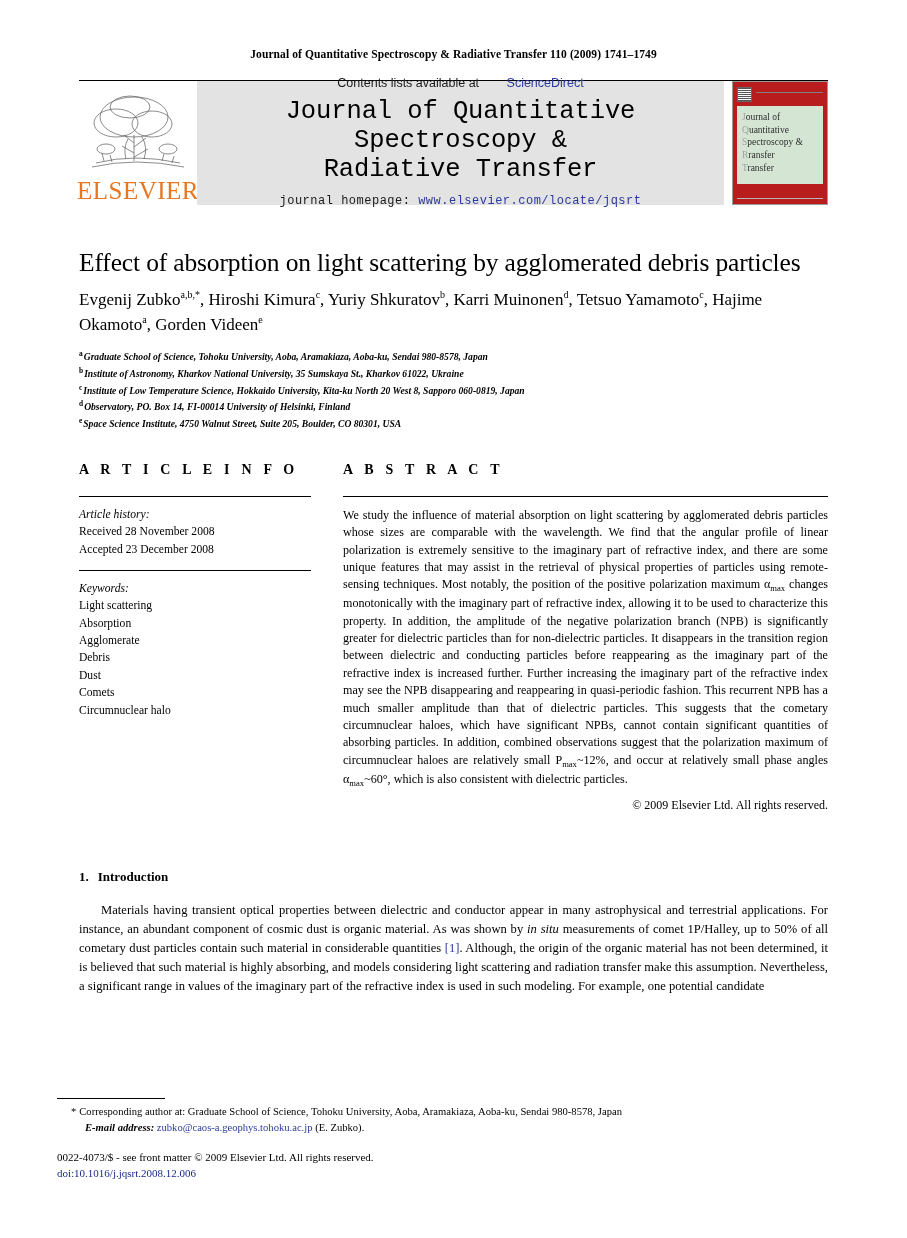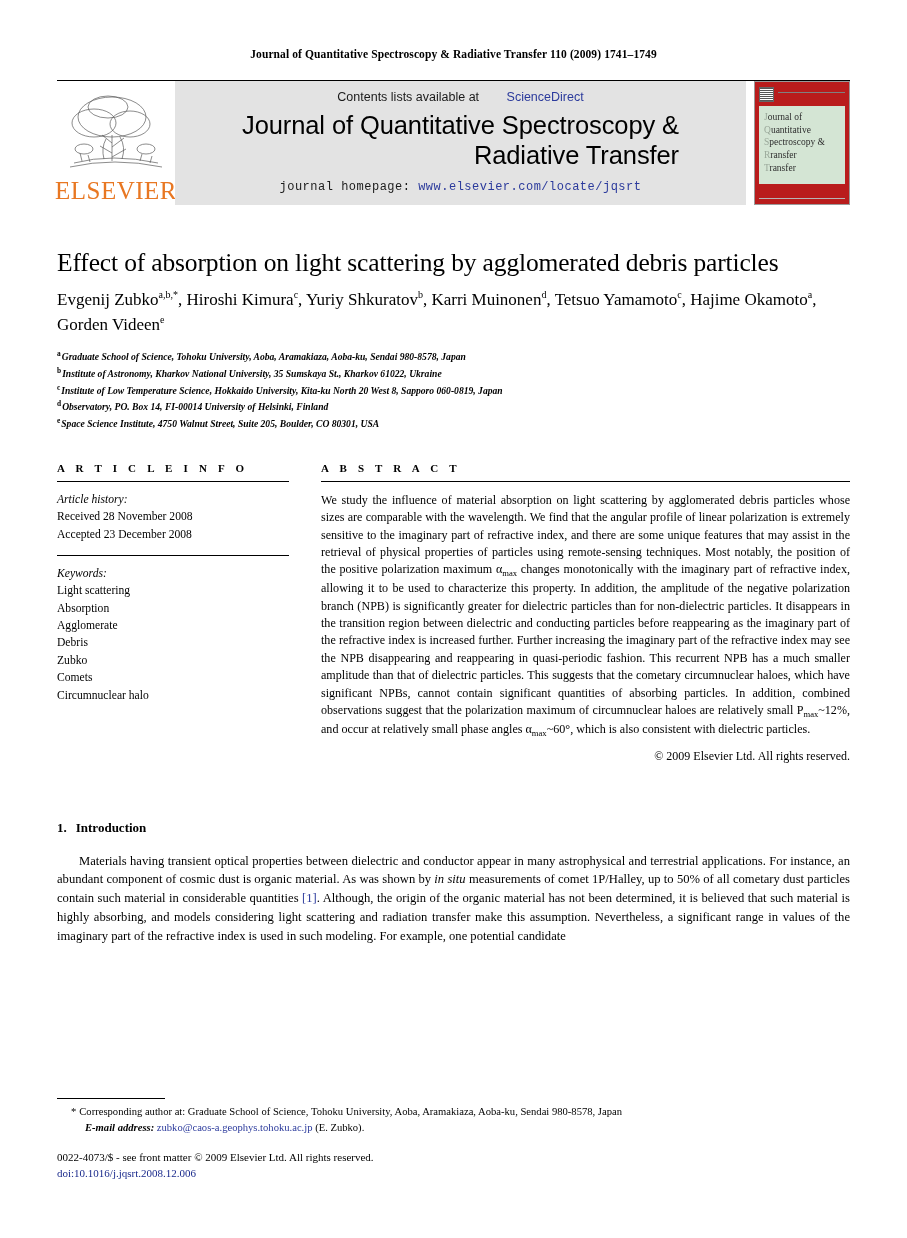--- a/index.html
+++ b/index.html
@@ -13,21 +13,21 @@
     font-family: "Liberation Serif", "DejaVu Serif", serif;
     color: #000000;
     position: relative;
     overflow: hidden;
   }
   .page {
     position: relative;
     width: 907px;
     height: 1238px;
     box-sizing: border-box;
-    padding: 0 57px;
+    padding: 0 79px;
   }
 
   
   .running-head {
     text-align: center;
     font-size: 11.5px;
     font-weight: bold;
     letter-spacing: 0.1px;
     padding-top: 48px;
     color: #000;
@@ -75,24 +75,24 @@
     font-family: "Liberation Sans", sans-serif;
     font-size: 12.5px;
     color: #1a1a1a;
     margin-bottom: 7px;
   }
   .contents-line .sd-link {
     color: #2b3a9c;
     margin-left: 24px;
   }
   .journal-title {
-    font-family: Liberation Sans, sans-serif;
+    font-family: Liberation Mono, monospace;
     font-size: 25.5px;
     line-height: 1.14;
-    text-align: right;
+    text-align: center;
     color: #000;
     letter-spacing: -0.1px;
   }
   .homepage-line {
     font-family: Liberation Mono, monospace;
     font-size: 12px;
     letter-spacing: 0.5px;
     margin-top: 10px;
     color: #1a1a1a;
   }
@@ -172,24 +172,24 @@
 
   
   .info-abstract {
     margin-top: 30px;
     display: flex;
     gap: 32px;
   }
   .col-info { width: 232px; flex: 0 0 232px; }
   .col-abstract { flex: 1 1 auto; }
   .sect-head {
-    font-size: 11px;
+    font-size: 14px;
     font-weight: bold;
     letter-spacing: 4.2px;
-    margin-bottom: 7px;
+    margin-bottom: 18px;
   }
   .rule-thin { border-top: 1.2px solid #000; }
   .info-group { margin-top: 9px; font-size: 11.6px; line-height: 1.5; }
   .info-group .lbl { font-style: italic; }
   .rule-thin.second { margin-top: 12px; }
   .keywords { margin-top: 9px; font-size: 11.6px; line-height: 1.5; }
   .keywords .lbl { font-style: italic; }
   .abstract-body {
     margin-top: 10px;
     font-size: 12.1px;
@@ -335,21 +335,21 @@
         <div>Accepted 23 December 2008</div>
       </div>
       <div class="rule-thin second"></div>
       <div class="keywords">
         <div class="lbl">Keywords:</div>
         <div>
             <div>Light scattering</div>
             <div>Absorption</div>
             <div>Agglomerate</div>
             <div>Debris</div>
-            <div>Zubko</div>
+            <div>Dust</div>
             <div>Comets</div>
             <div>Circumnuclear halo</div>
           </div>
       </div>
     </div>
 
     <div class="col-abstract">
       <div class="sect-head">A B S T R A C T</div>
       <div class="rule-thin"></div>
       <div class="abstract-body">

